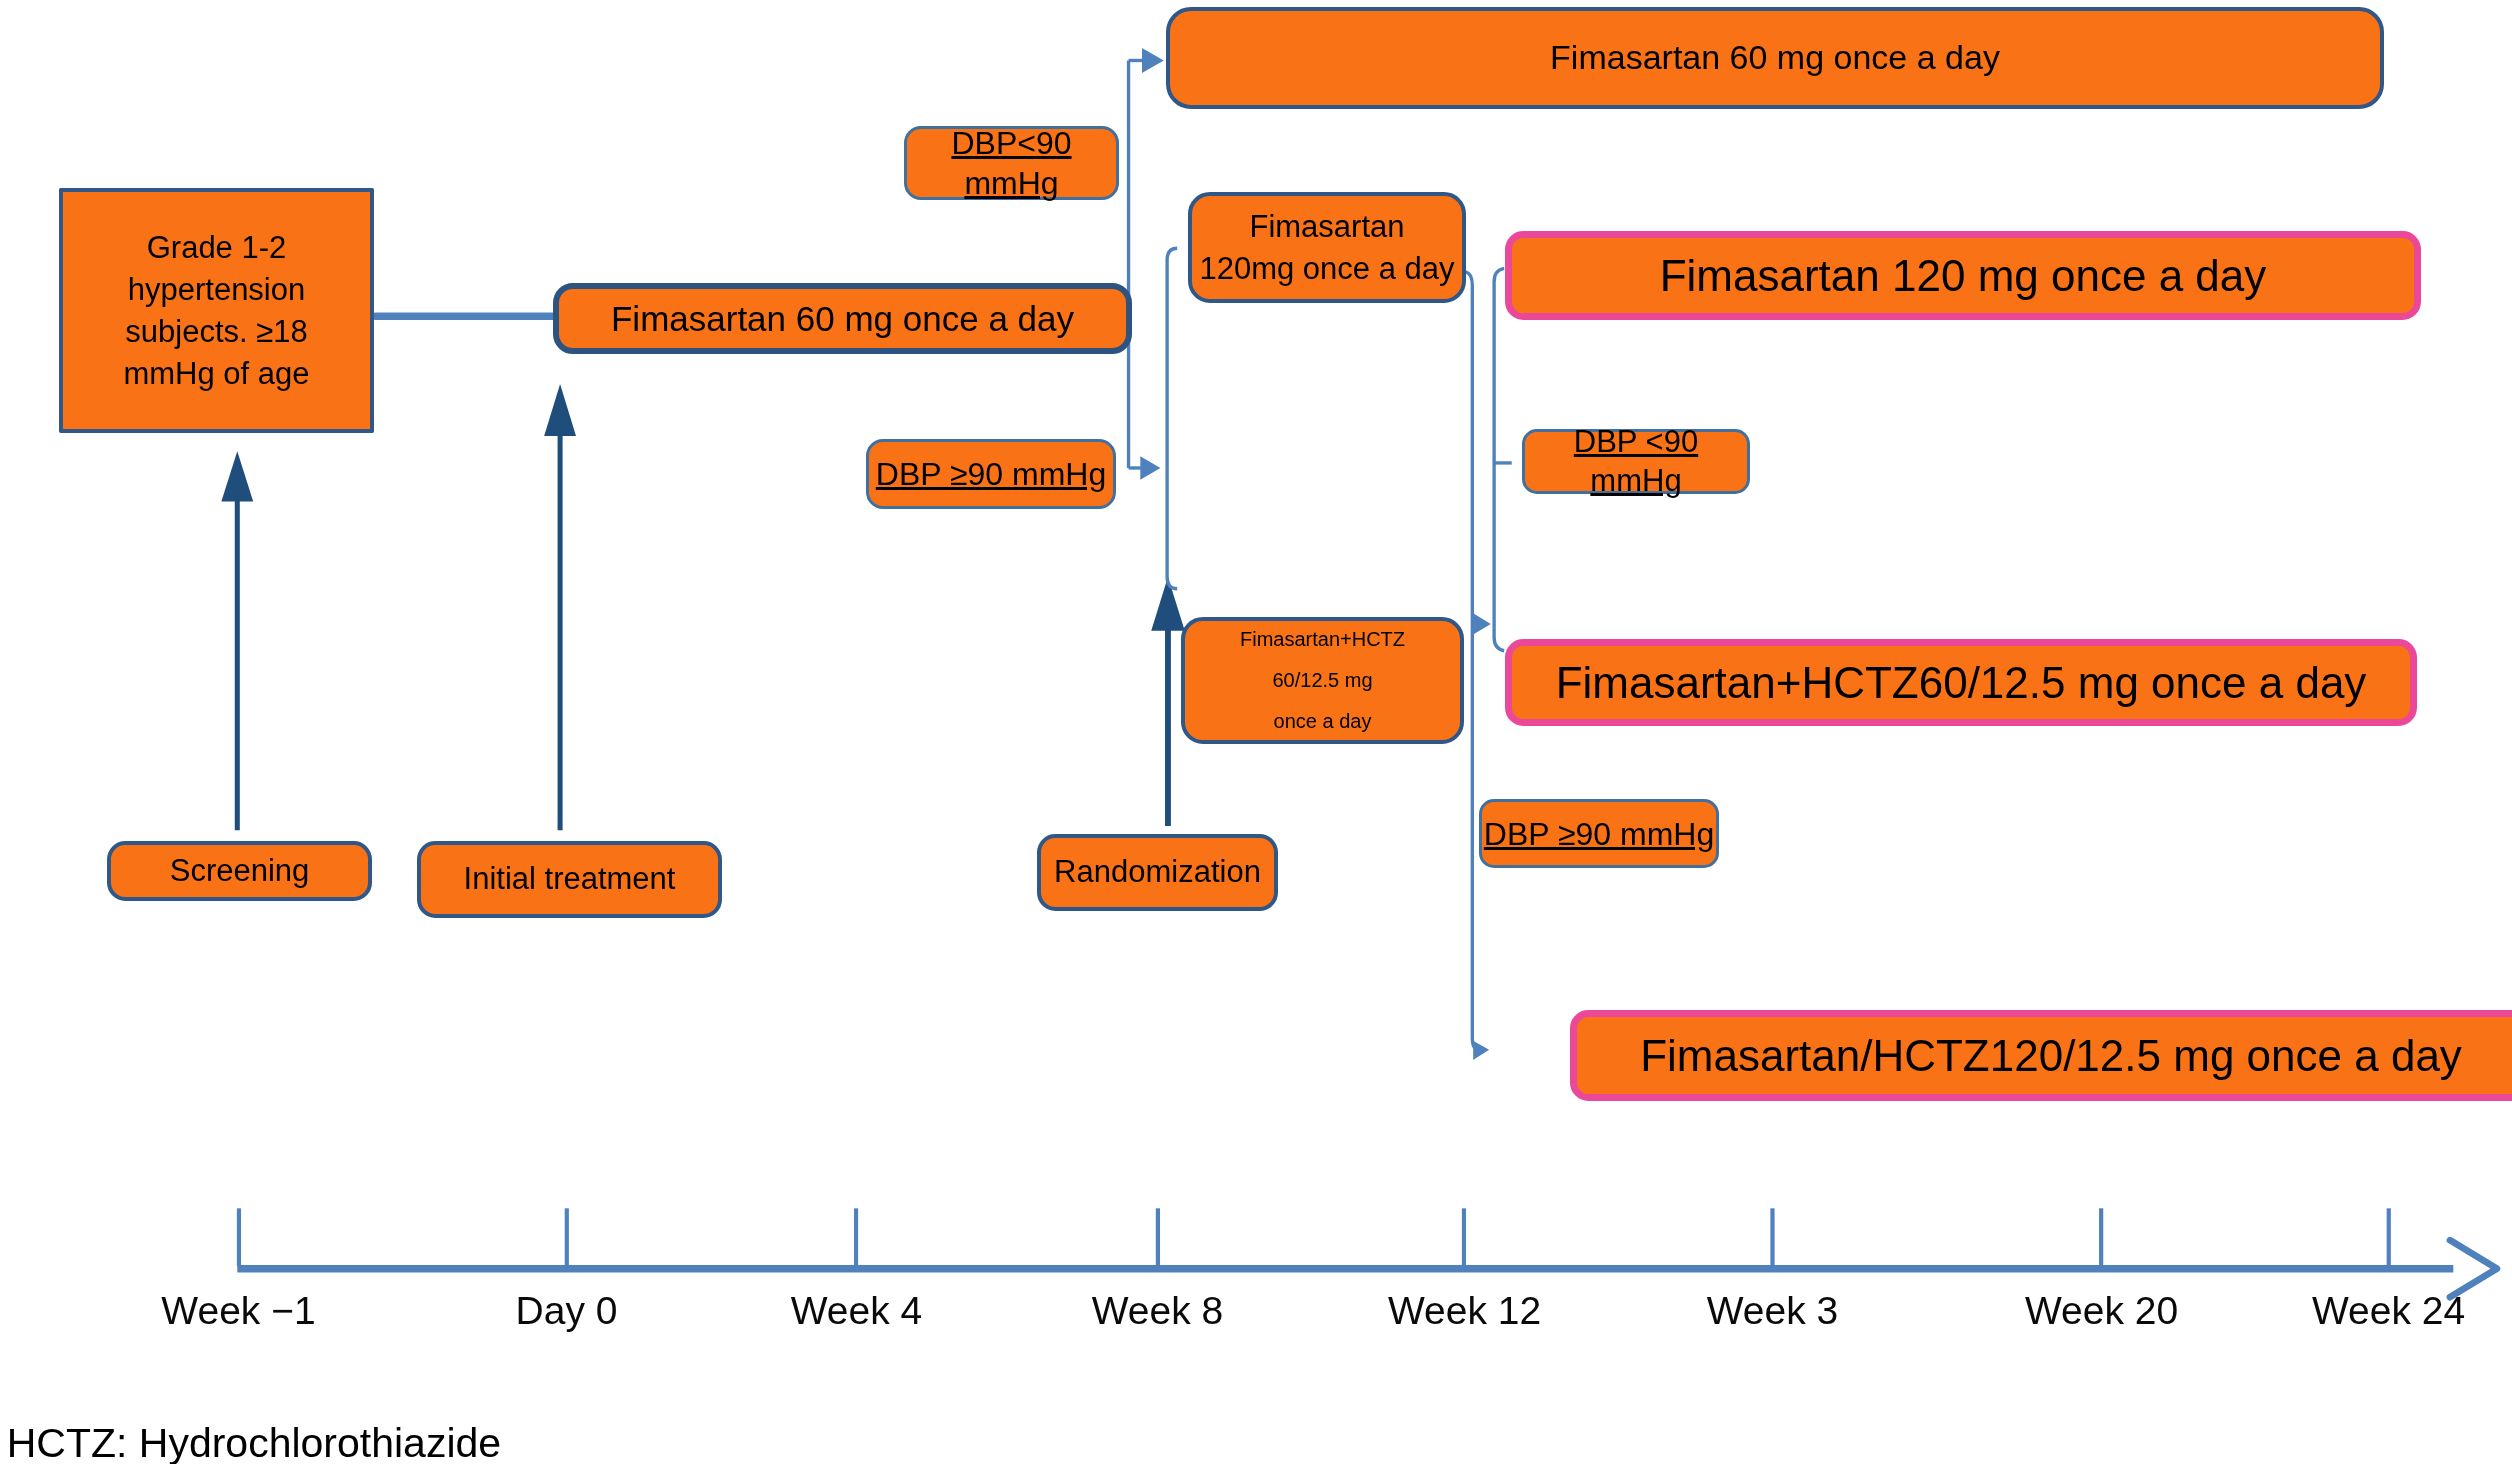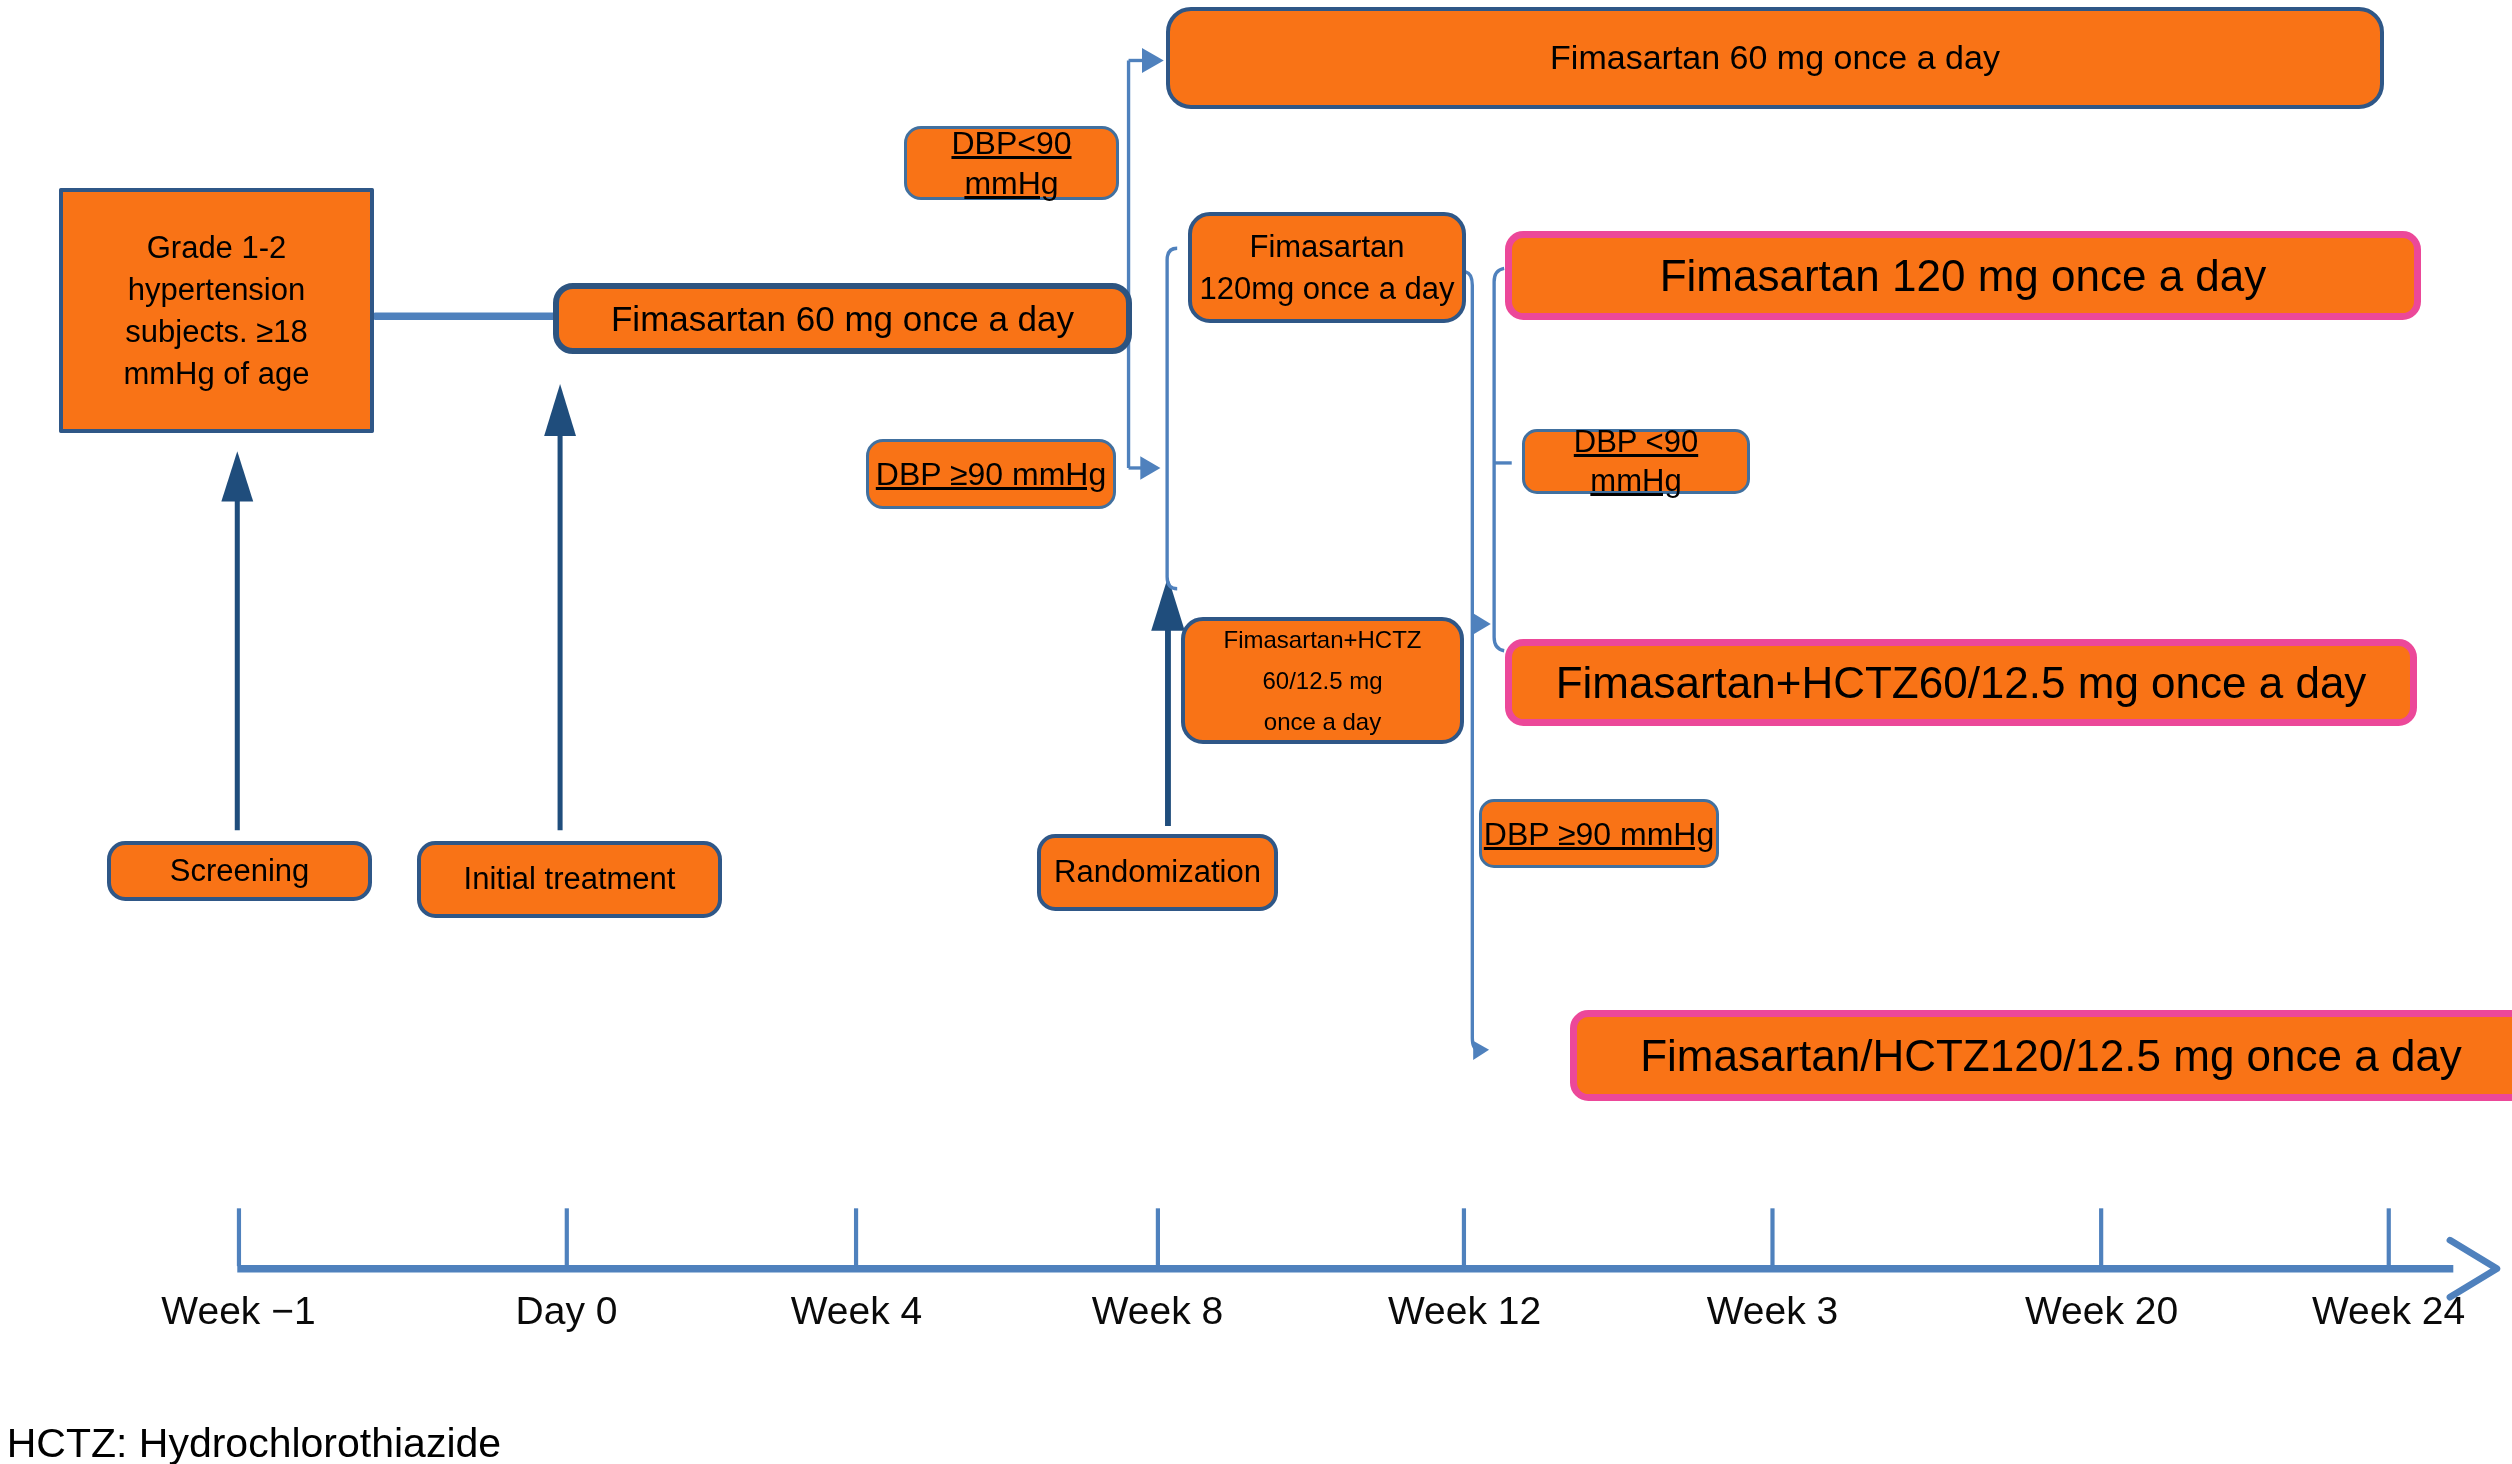--- a/index.html
+++ b/index.html
@@ -106,26 +106,26 @@
   </div>
 
   <div class="bx thin" style="left:866px;top:439px;width:250px;height:70px;font-size:32px;border-radius:17px;">
     <div>DBP ≥90 mmHg</div>
   </div>
 
   <div class="bx thick" style="left:1166px;top:6.7px;width:1218px;height:102px;font-size:34px;border-radius:25px;">
     <div>Fimasartan 60 mg once a day</div>
   </div>
 
-  <div class="bx thick lines" style="left:1188px;top:212px;width:278px;height:111px;font-size:31px;line-height:42px;border-radius:22px;">
+  <div class="bx thick lines" style="left:1188px;top:192px;width:278px;height:111px;font-size:31px;line-height:42px;border-radius:22px;">
     <div>Fimasartan</div>
     <div>120mg once a day</div>
   </div>
 
-  <div class="bx thick lines" style="left:1181px;top:617px;width:283px;height:127px;font-size:24px;line-height:41px;border-radius:22px;">
+  <div class="bx thick lines" style="left:1181px;top:617px;width:283px;height:127px;font-size:20px;line-height:41px;border-radius:22px;">
     <div>Fimasartan+HCTZ</div>
     <div>60/12.5 mg</div>
     <div>once a day</div>
   </div>
 
   <div class="bx thin" style="left:1522px;top:429px;width:228px;height:65px;font-size:31px;border-radius:15px;">
     <div>DBP &lt;90 mmHg</div>
   </div>
 
   <div class="bx thin" style="left:1479px;top:799px;width:240px;height:69px;font-size:32px;border-radius:15px;">

